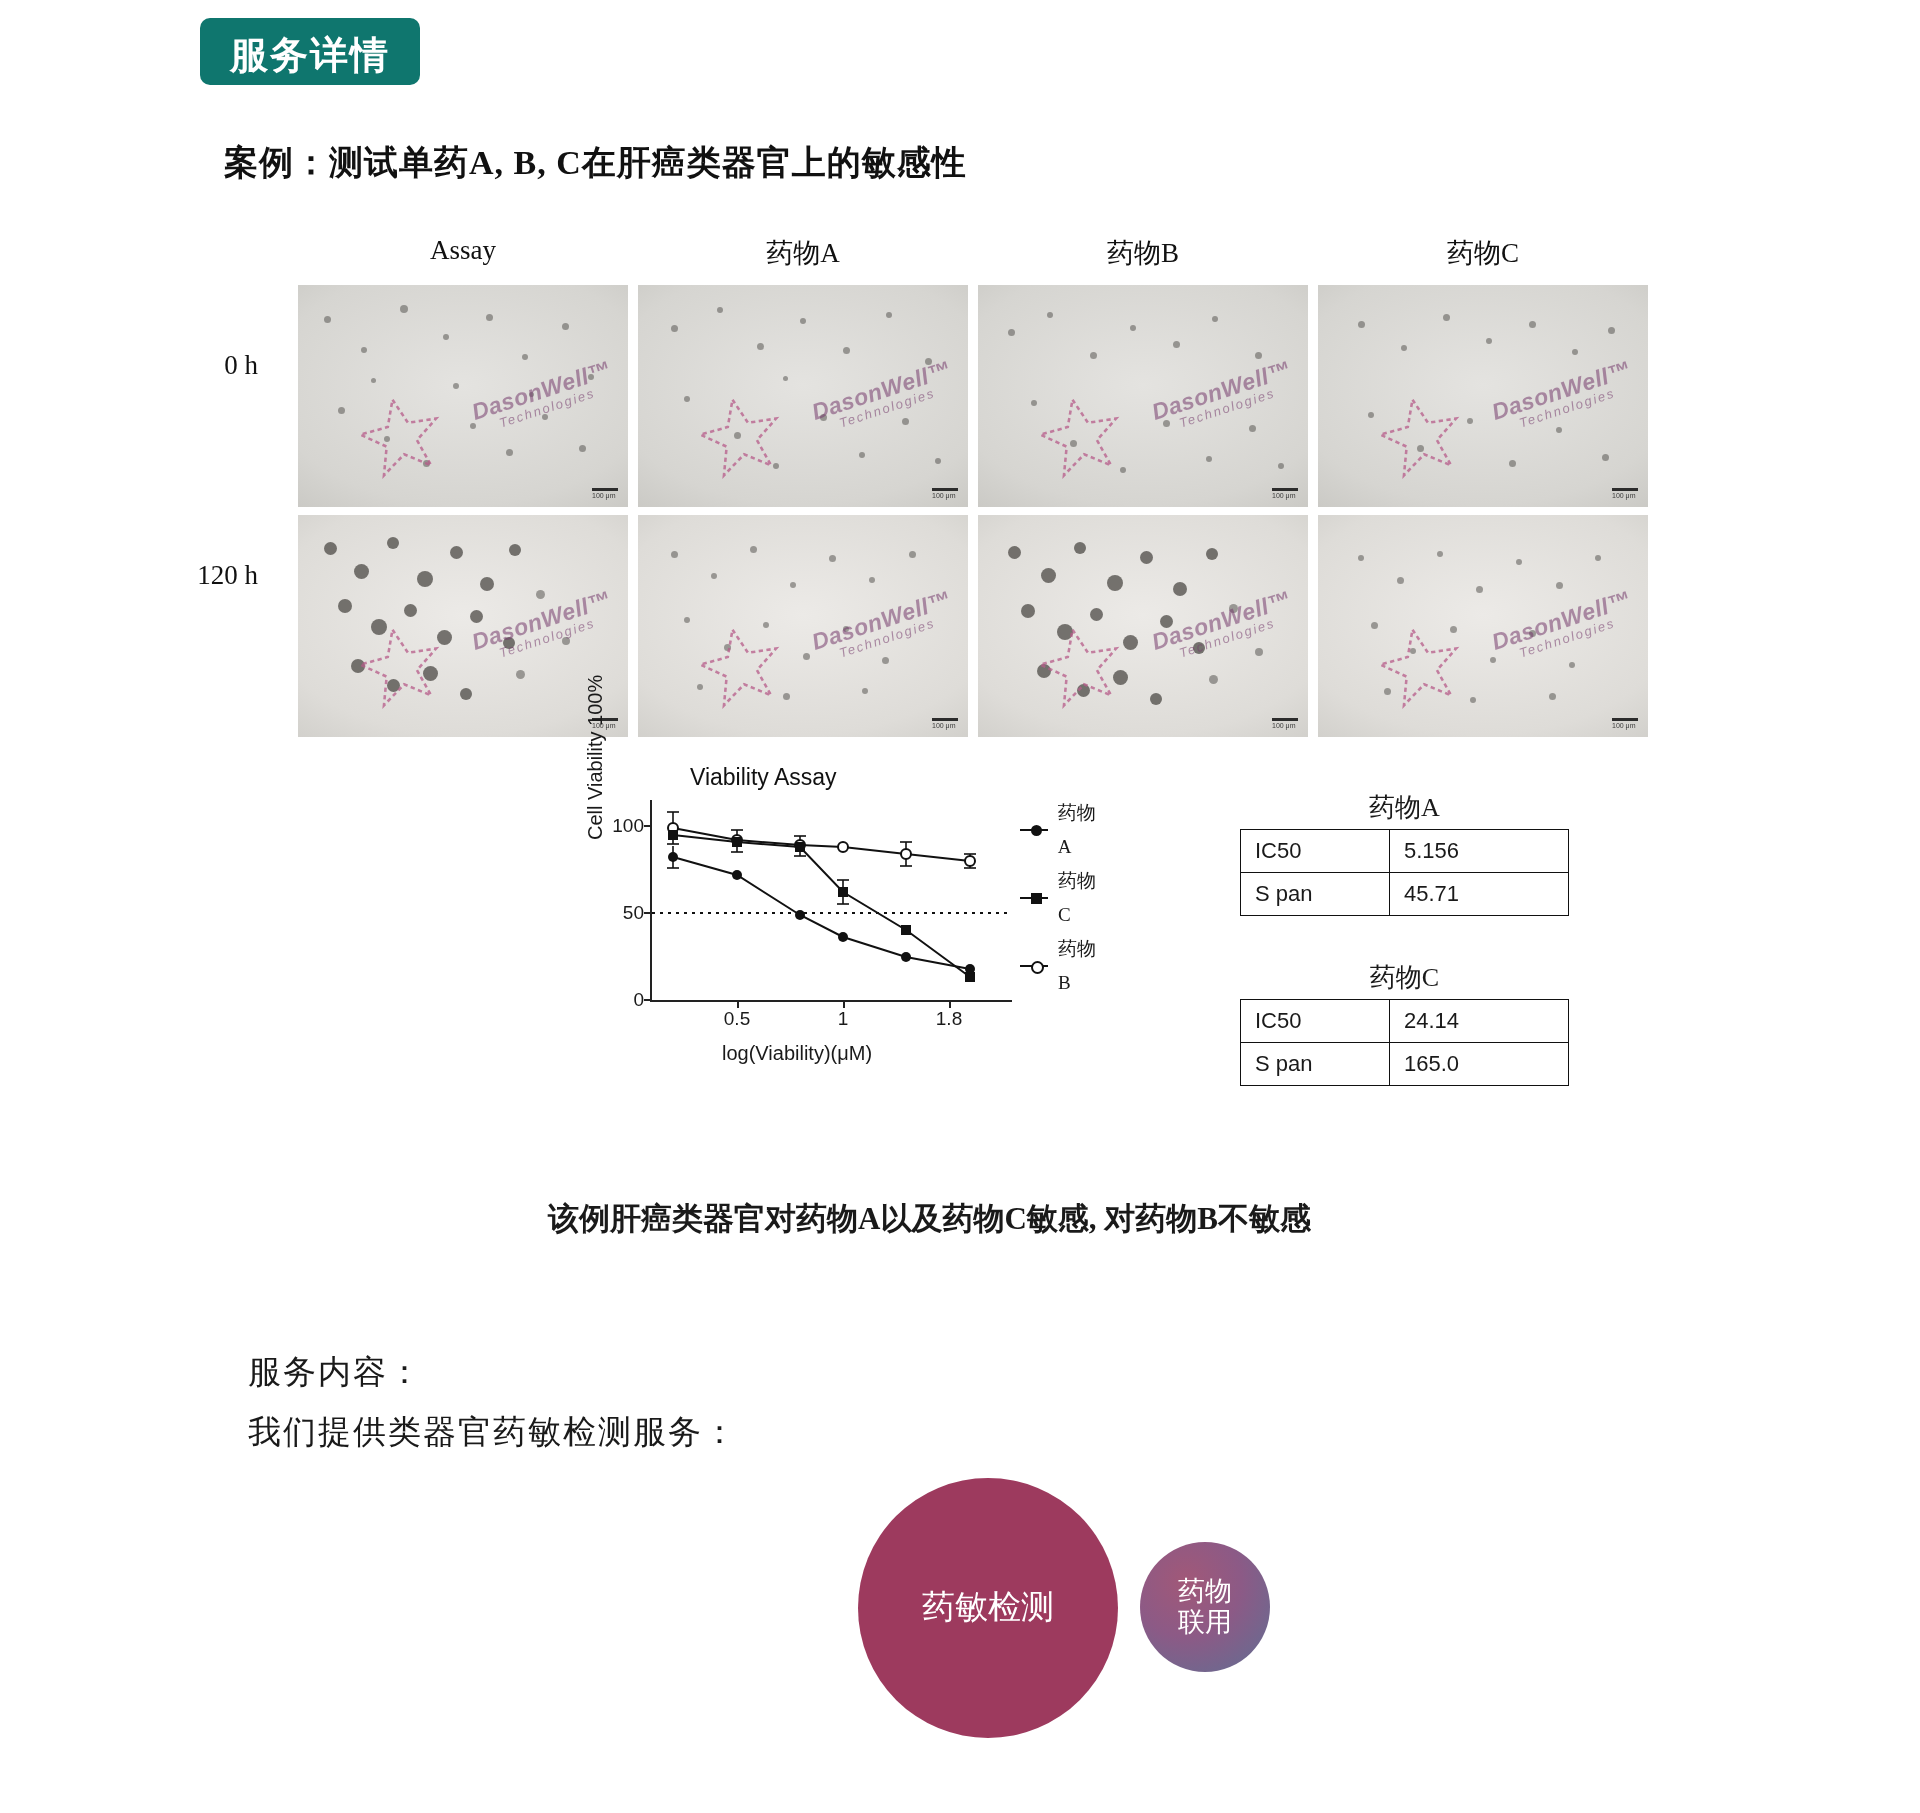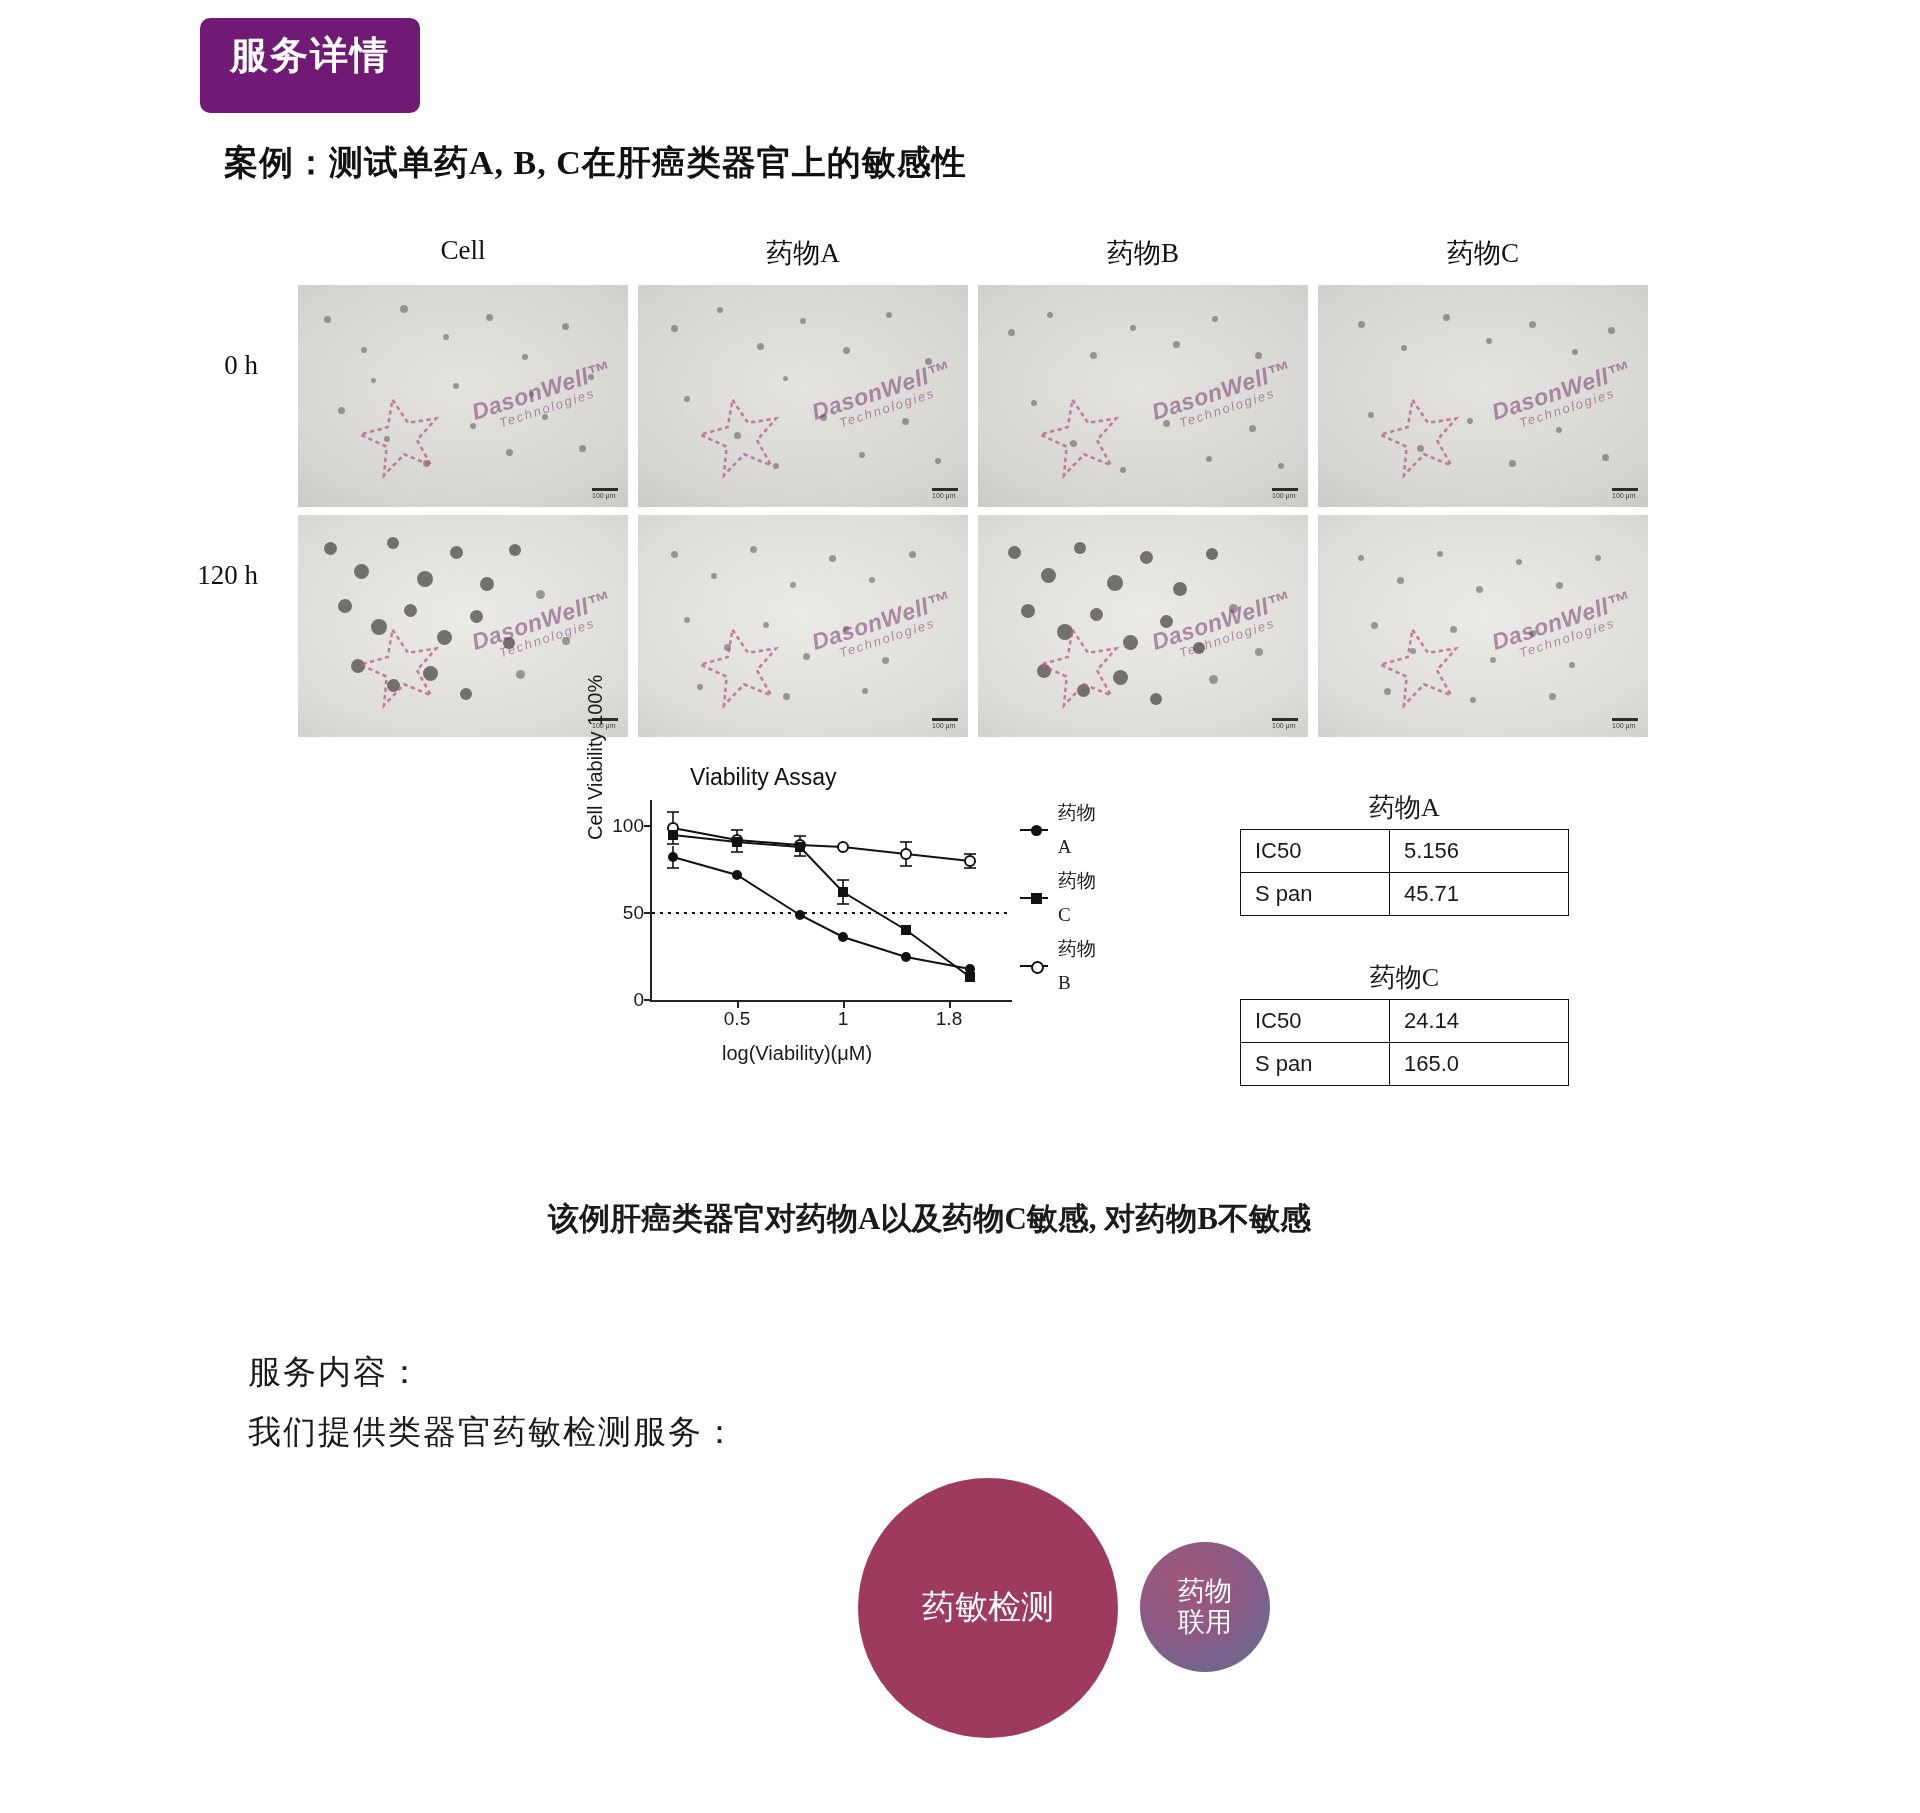--- a/index.html
+++ b/index.html
@@ -14,24 +14,24 @@
     font-family: "Liberation Sans", sans-serif;
     color: #1a1a1a;
     overflow: hidden;
   }
 
   
   .badge {
     position: absolute;
     left: 200px;
     top: 18px;
-    background: #701a75;
+    background: #0f766e;
     color: #ffffff;
     border-radius: 10px;
-    padding: 12px 30px 32px 30px;
+    padding: 12px 30px 4px 30px;
     font-size: 38px;
     font-weight: bold;
     letter-spacing: 2px;
     font-family: "Liberation Serif", serif;
   }
 
   
   .case-title {
     position: absolute;
     left: 224px;
@@ -301,21 +301,21 @@
 </head>
 <body>
 
 <div class="badge">服务详情</div>
 
 <div class="case-title">案例：测试单药A, B, C在肝癌类器官上的敏感性</div>
 
 <div class="grid">
 
   <div class="col-labels">
-    <div class="col-label" style="left:40px;  width:330px;">Cell</div>
+    <div class="col-label" style="left:40px;  width:330px;">Assay</div>
     <div class="col-label" style="left:380px; width:330px;">药物A</div>
     <div class="col-label" style="left:720px; width:330px;">药物B</div>
     <div class="col-label" style="left:1060px;width:330px;">药物C</div>
   </div>
 
   <div class="row-label" style="left:-110px; top:115px;">0 h</div>
   <div class="row-label" style="left:-110px; top:325px;">120 h</div>
 
   <div class="micro" style="left:40px;   top:50px;">
     <div class="field"></div>

